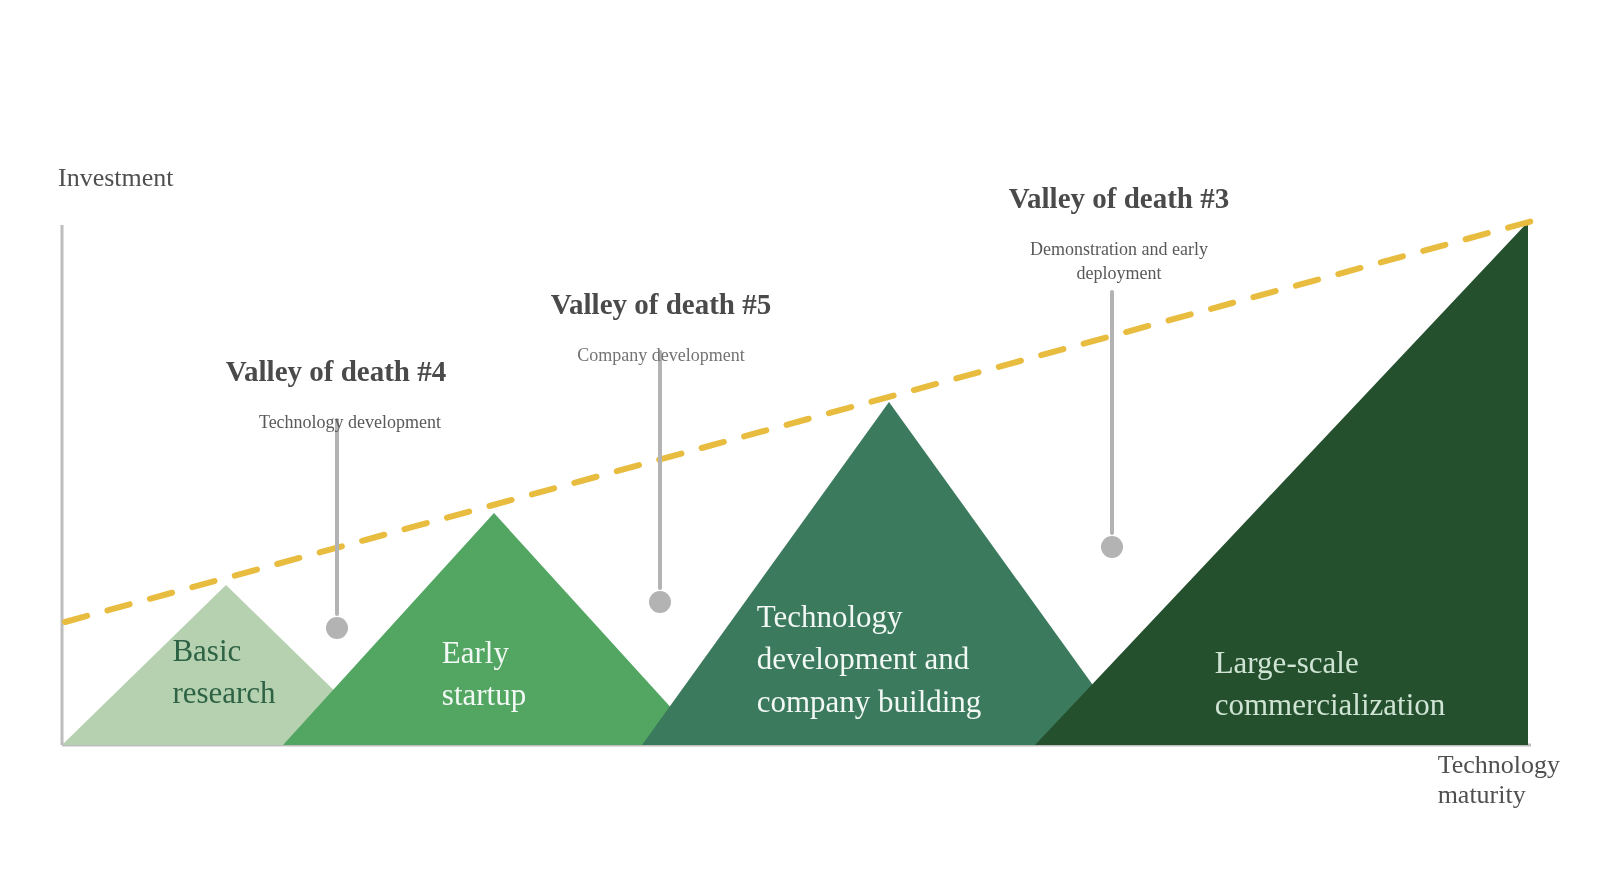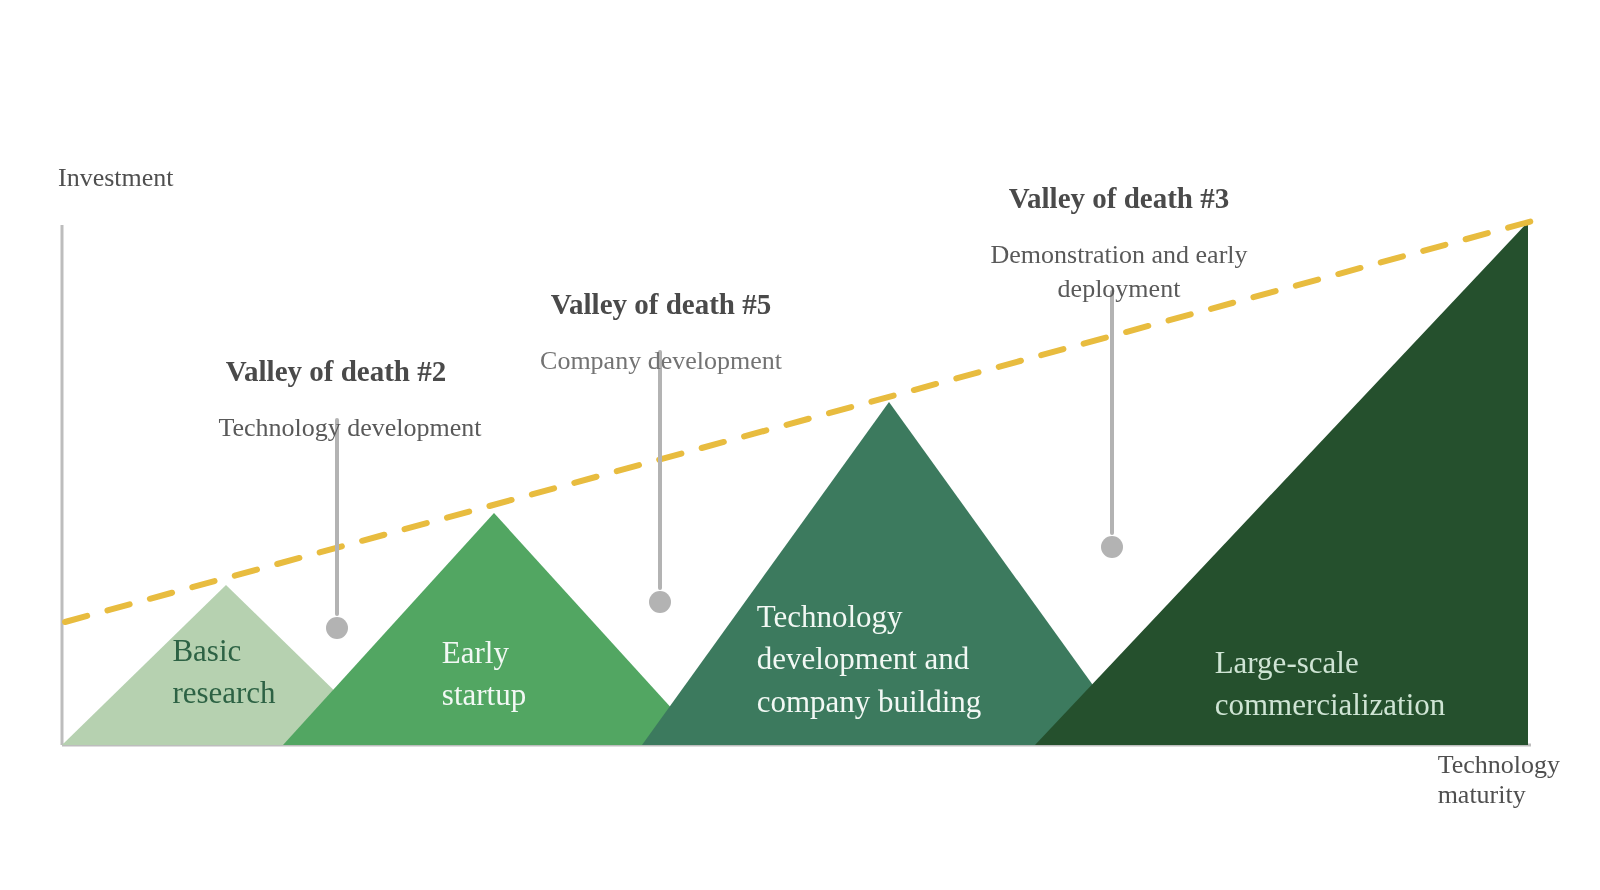--- a/index.html
+++ b/index.html
@@ -13,21 +13,21 @@
   .stage svg{position:absolute;left:0;top:0;width:1600px;height:890px;}
   .lbl{position:absolute;white-space:pre-line;}
   .axis-label{font-size:26px;color:#4f4f4f;}
   #y-axis-label{left:58px;top:163px;}
   #x-axis-label{left:1560px;top:750px;transform:translateX(-100%);}
   .valley-note{
     position:absolute;transform:translateX(-50%);
     text-align:center;white-space:pre-line;
   }
   .valley-note .vtitle{font-size:29px;font-weight:bold;line-height:1.25;}
-  .valley-note .vsub{font-size:26px;line-height:1.3;margin-top:4px;}
+  .valley-note .vsub{font-size:18px;line-height:1.3;margin-top:4px;}
   #valley-1{left:336px;top:335px;}
   #valley-2{left:661px;top:268px;}
   #valley-3{left:1110px;top:162px;margin-left:9px;}
   .mtn-label{
     position:absolute;transform:translateX(-50%);
     text-align:left;white-space:pre-line;
     font-size:31px;line-height:1.37;
   }
   #label-m1{left:224px;top:630px;}
   #label-m2{left:484px;top:632px;}
@@ -58,21 +58,21 @@
     <circle cx="660" cy="602" r="11" fill="#b3b3b3"></circle>
 
     <line stroke-width="4" stroke-linecap="round" x1="1112" y1="292" x2="1112" y2="533" stroke="#b3b3b3"></line>
     <circle cx="1112" cy="547" r="11" fill="#b3b3b3"></circle>
   </svg>
 
   <div class="lbl axis-label" id="y-axis-label">Investment</div>
   <div class="lbl axis-label" id="x-axis-label">Technology maturity</div>
 
   <div class="valley-note" id="valley-1">
-    <div class="vtitle" style="color: rgb(74, 74, 74);">Valley of death #2</div>
+    <div class="vtitle" style="color: rgb(74, 74, 74);">Valley of death #4</div>
     <div class="vsub" style="color: rgb(89, 89, 89); margin-left: 28px;">Technology development</div>
   </div>
   <div class="valley-note" id="valley-2">
     <div class="vtitle" style="color: rgb(74, 74, 74);">Valley of death #5</div>
     <div class="vsub" style="color: #737373;">Company development</div>
   </div>
   <div class="valley-note" id="valley-3">
     <div class="vtitle" style="color: rgb(74, 74, 74);">Valley of death #3</div>
     <div class="vsub" style="color: rgb(89, 89, 89);">Demonstration and early
 deployment</div>

